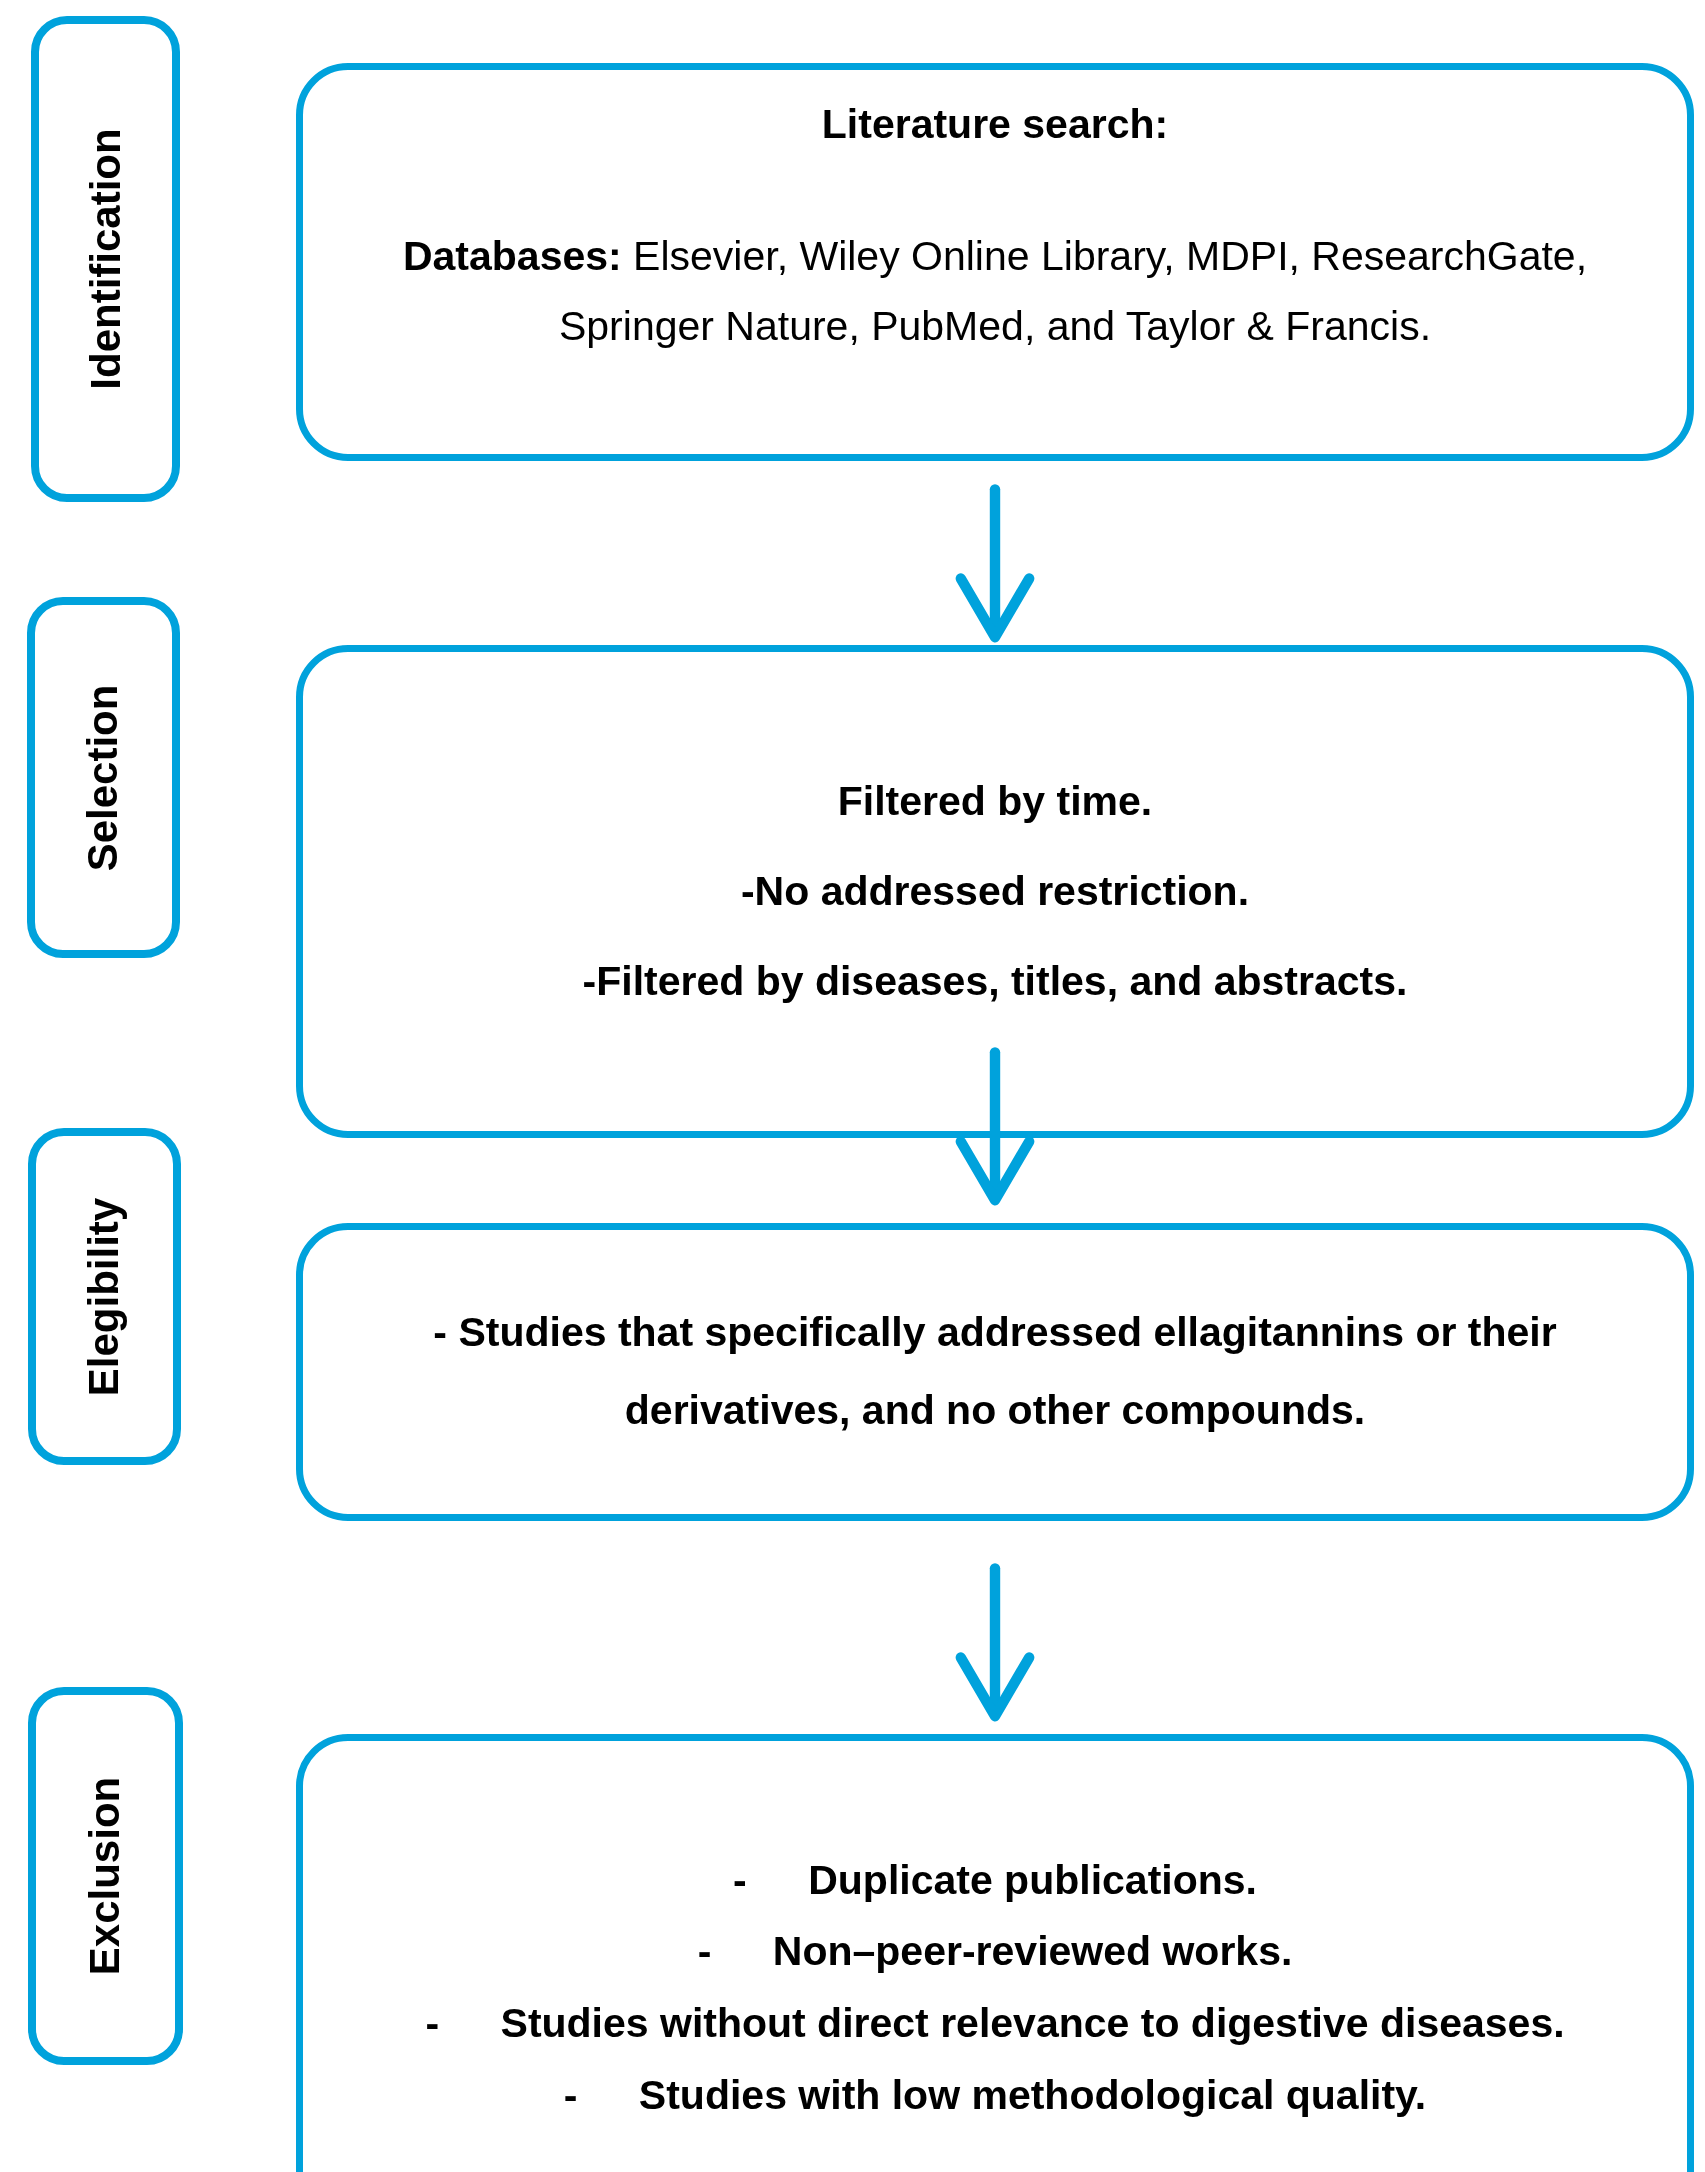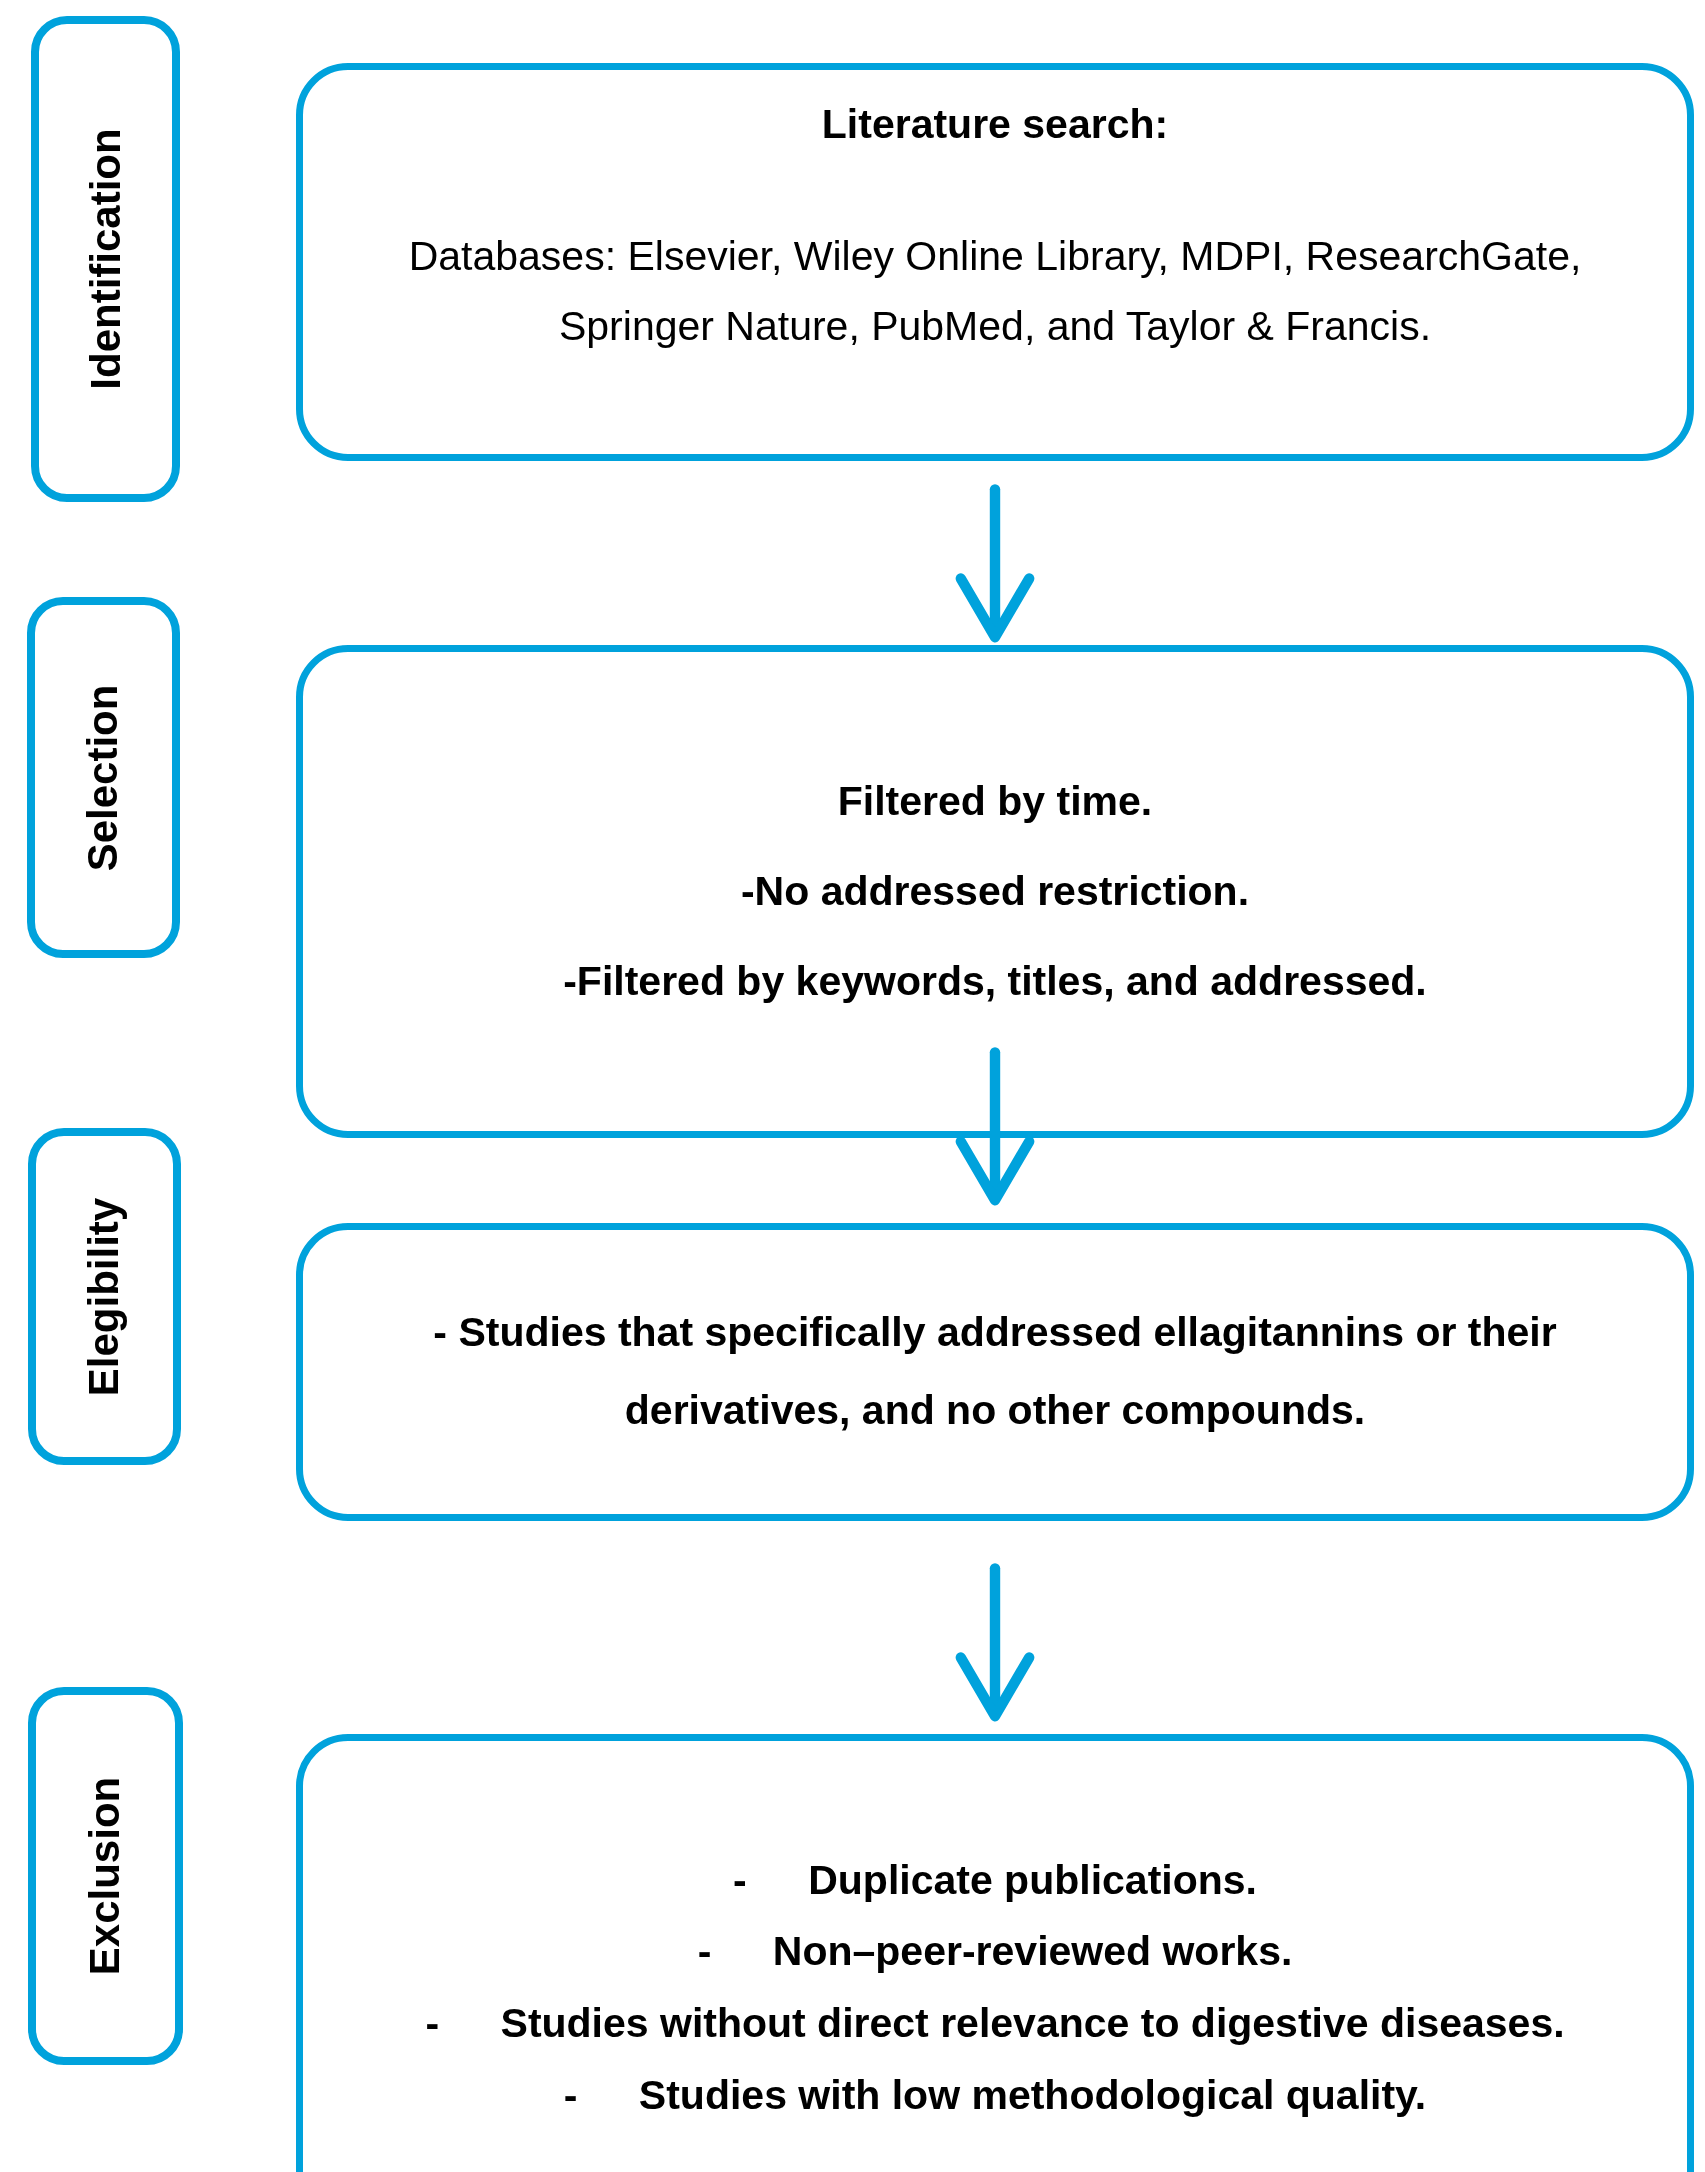--- a/index.html
+++ b/index.html
@@ -40,21 +40,21 @@
     font-size:41px;
     font-weight:700;
     line-height:1.72;
   }
   #box-identification{top:63px;height:398px;justify-content:flex-start;padding-top:19px;}
   #box-identification .para{
     margin-top:61px;
     max-width:1223px;
     font-weight:400;
   }
-  #box-identification .para .lead{font-weight:400;}
+  #box-identification .para .lead{font-weight:700;}
   #box-selection{top:645px;height:493px;justify-content:center;}
   #box-selection .line{margin:9.7px 0;max-width:1268px;}
   #box-eligibility{top:1223px;height:298px;justify-content:center;line-height:1.9;}
   #box-eligibility .line{max-width:1283px;}
   #box-exclusion{top:1734px;height:508px;justify-content:center;line-height:1.75;}
   #box-exclusion .line{max-width:1238px;}
   
   .arrow{
     position:absolute;
     left:943px;
@@ -88,21 +88,21 @@
   </div>
 
   <svg class="arrow" style="top:483px;" viewBox="0 0 140 225">
     <line x1="70" y1="8" x2="70" y2="192" stroke="#00a2dc" stroke-width="14" stroke-linecap="round"></line>
     <polyline points="24,128 70,207 116,128" fill="none" stroke="#00a2dc" stroke-width="14" stroke-linecap="round" stroke-linejoin="round"></polyline>
   </svg>
 
   <div class="flow-box" id="box-selection">
     <div class="line">Filtered by time.</div>
     <div class="line">-No addressed restriction.</div>
-    <div class="line">-Filtered by keywords, titles, and addressed.</div>
+    <div class="line">-Filtered by diseases, titles, and abstracts.</div>
   </div>
 
   <svg class="arrow" style="top:1046px;" viewBox="0 0 140 225">
     <line x1="70" y1="8" x2="70" y2="192" stroke="#00a2dc" stroke-width="14" stroke-linecap="round"></line>
     <polyline points="24,128 70,207 116,128" fill="none" stroke="#00a2dc" stroke-width="14" stroke-linecap="round" stroke-linejoin="round"></polyline>
   </svg>
 
   <div class="flow-box" id="box-eligibility">
     <div class="line">- Studies that specifically addressed ellagitannins or their derivatives, and no other compounds.</div>
   </div>

